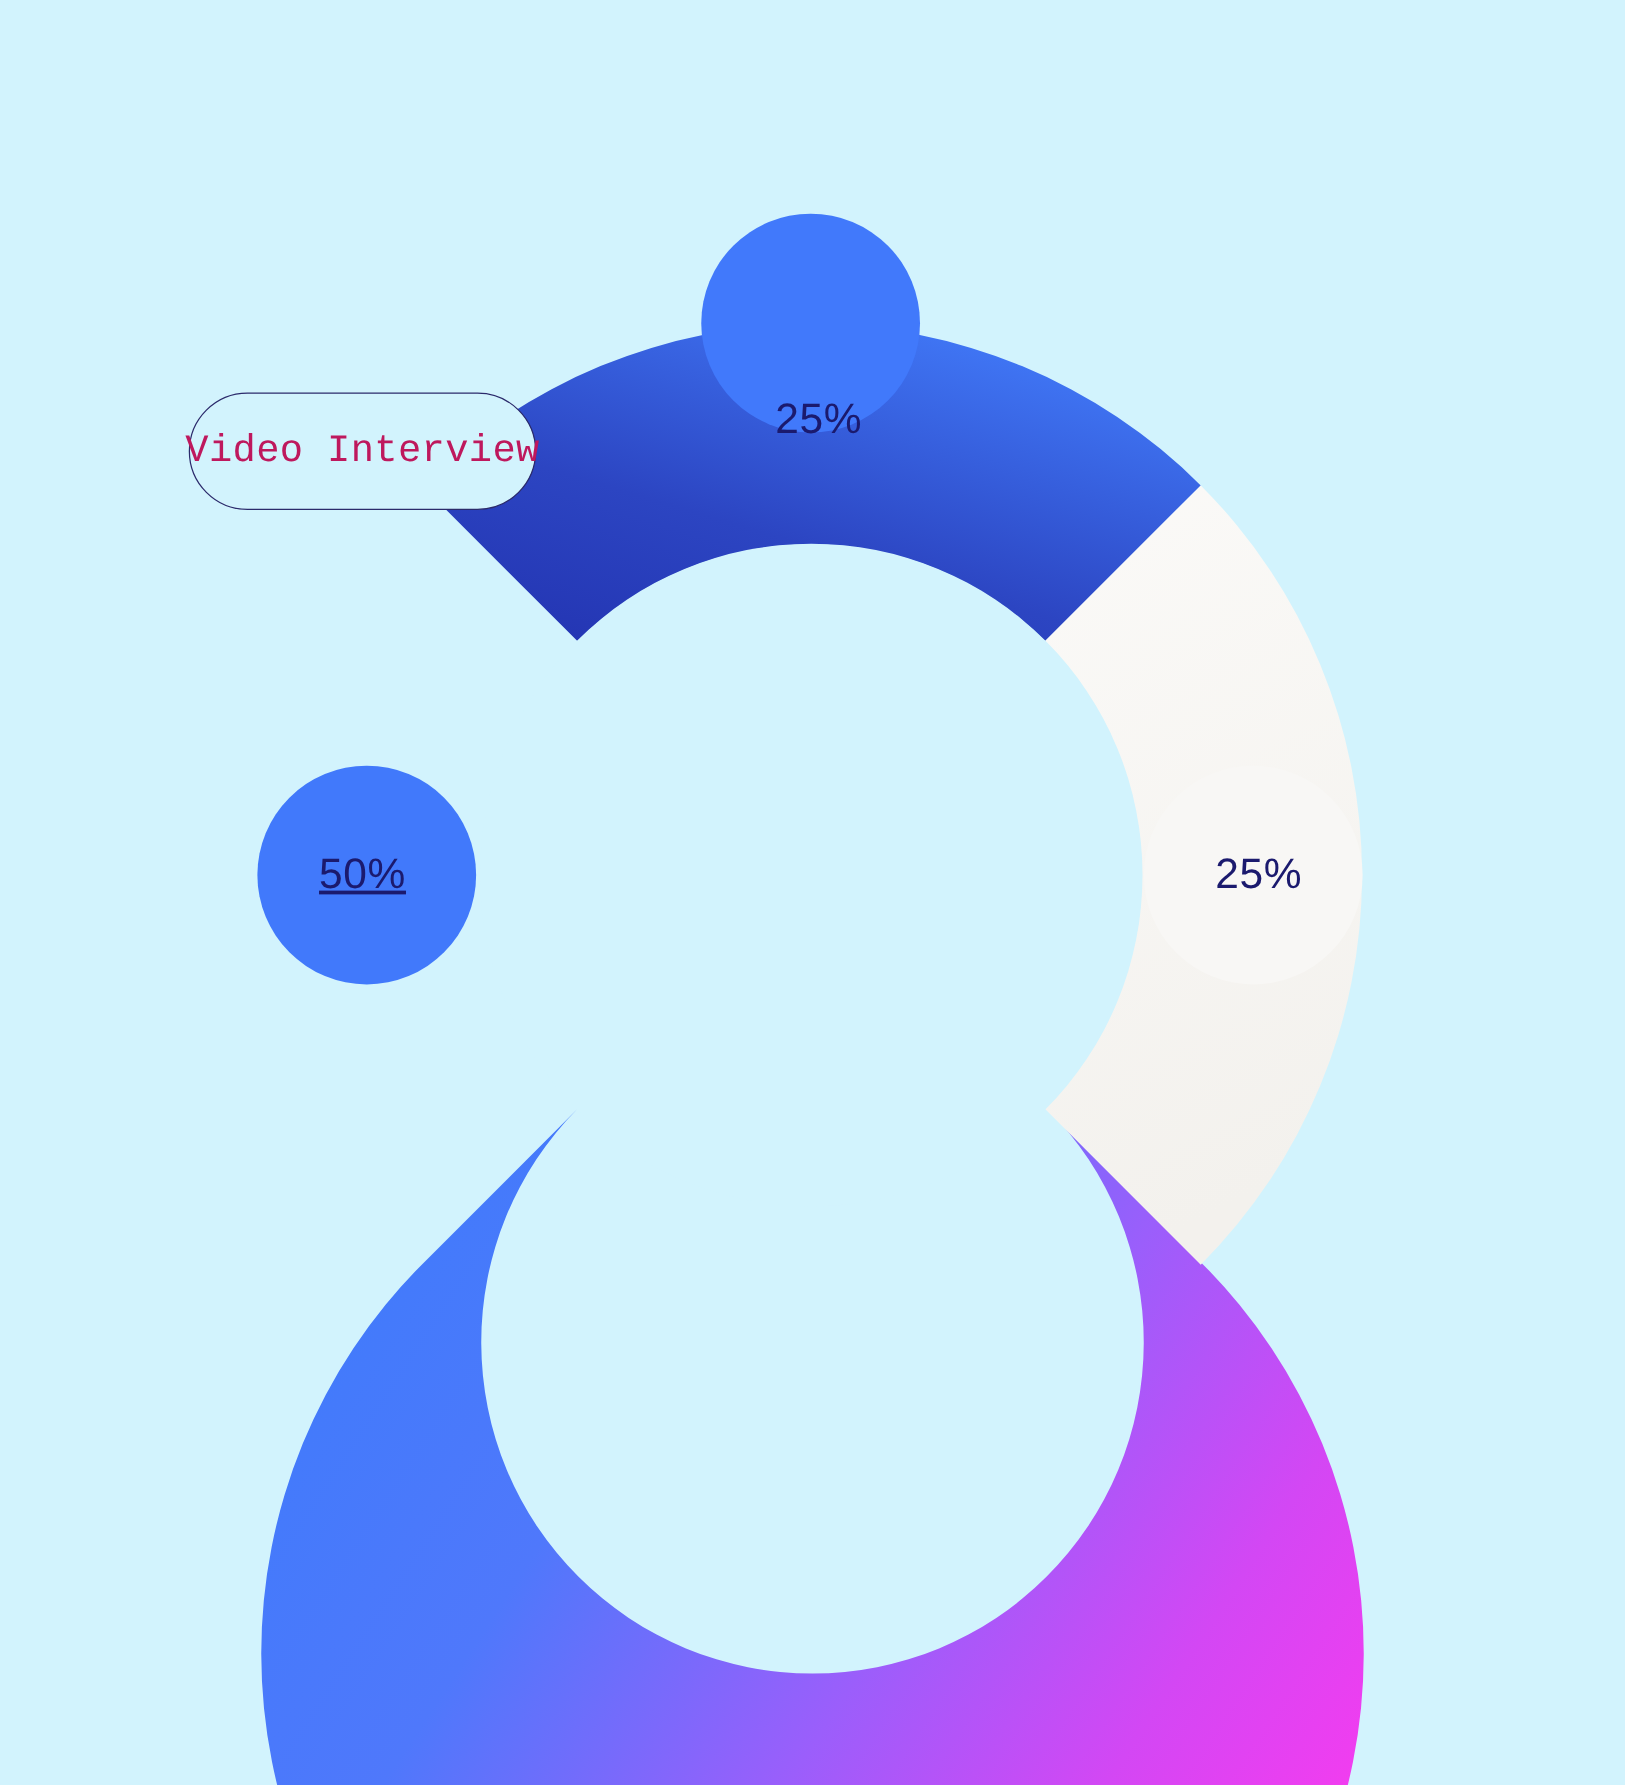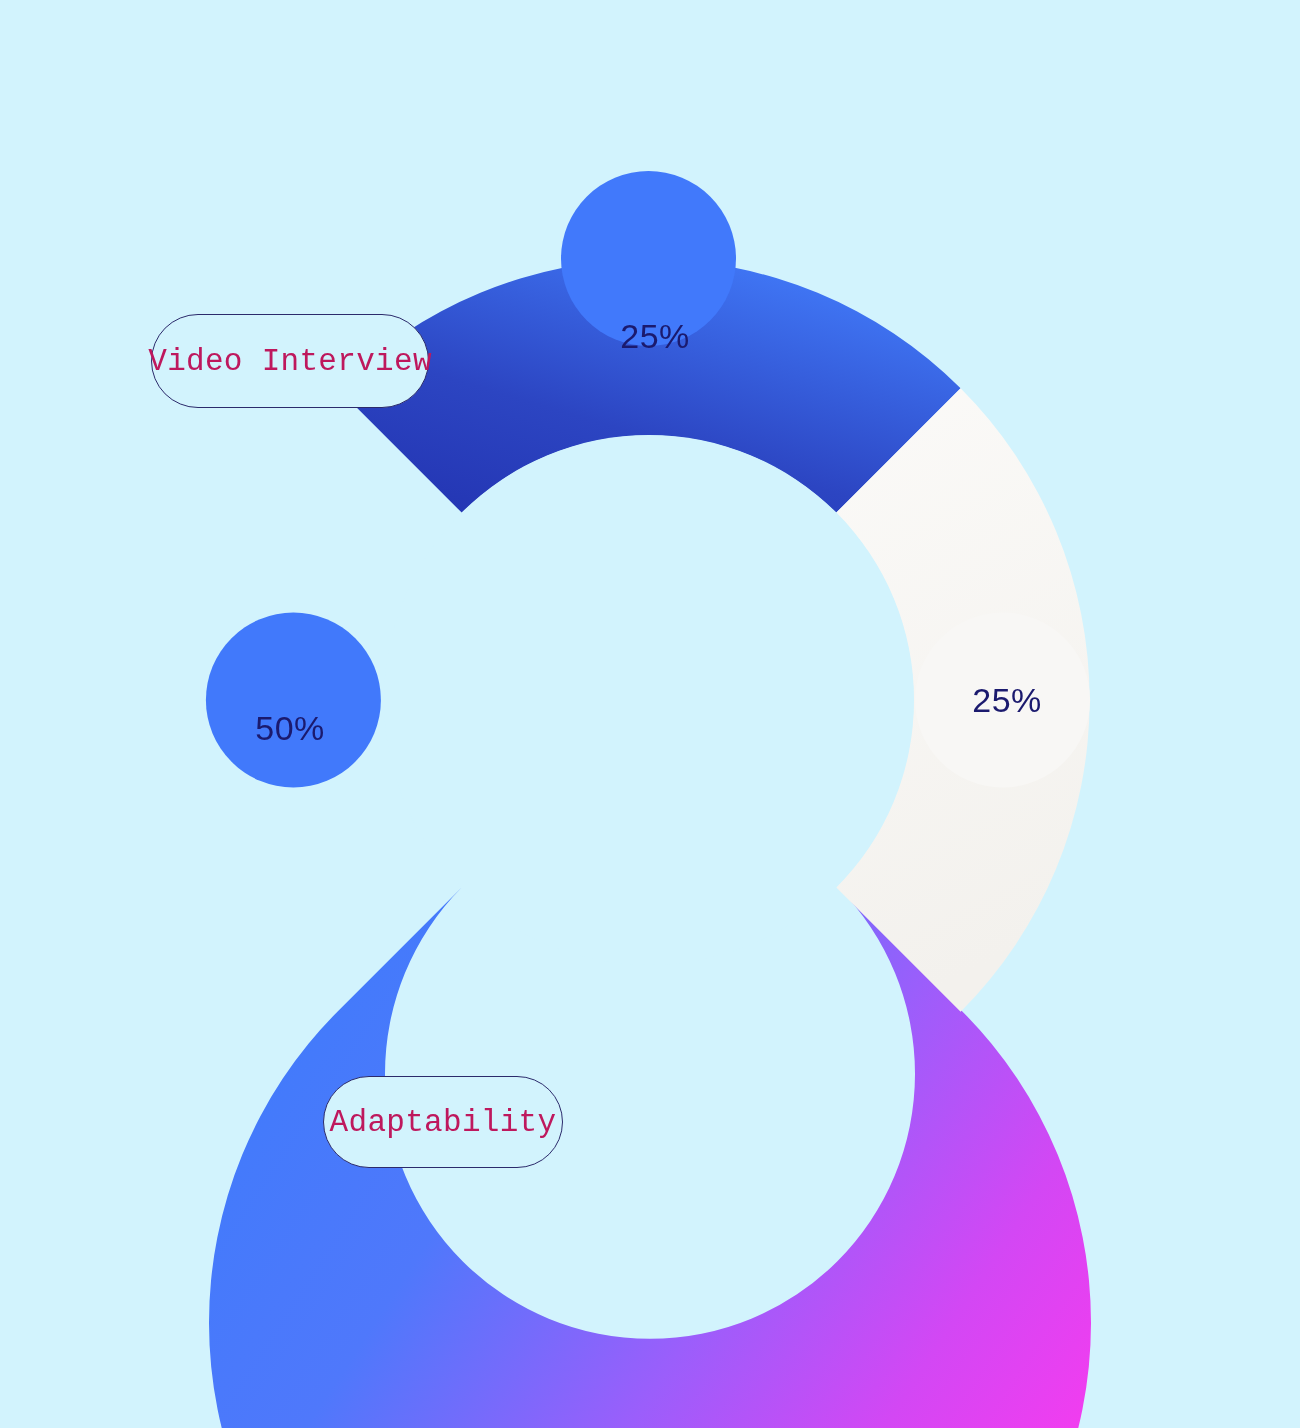--- a/index.html
+++ b/index.html
@@ -118,20 +118,19 @@
       <circle cx="1002.6" cy="700" r="87.5" fill="#f8f7f5"></circle>
     </g>
 
     <circle cx="649" cy="700" r="265" fill="#d2f3fd"></circle>
   </svg>
 
   <div class="pct-label" style="left:655px; top:336px;">25%</div>
 
   <div class="pct-label" style="left:1007px; top:700px;">25%</div>
 
-  <div class="pct-label" style="left:290px; top:728px;">50%</div>
+  <div class="pct-label" style="left:290px; top:700px;text-decoration:underline;">50%</div>
 
   <div class="cat-chip" style="left:290px; top:361px; width:278px; height:94px;">Video Interview</div>
 
 
-  <div class="cat-chip" style="left:443px; top:1122px; width:240px; height:92px;">Adaptability</div>
 
 </div>
 
 </body></html>

